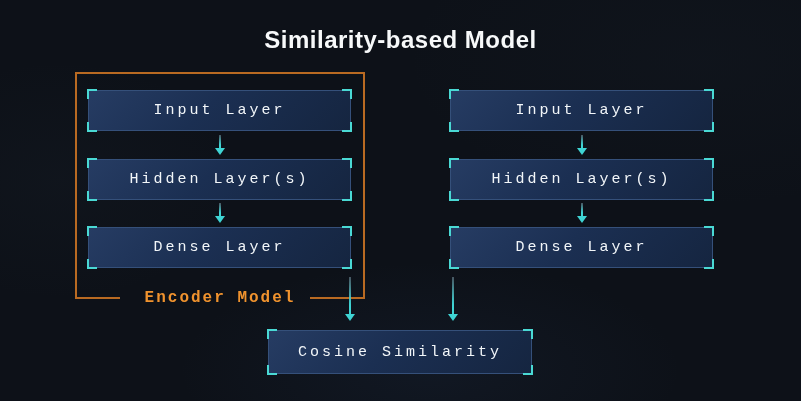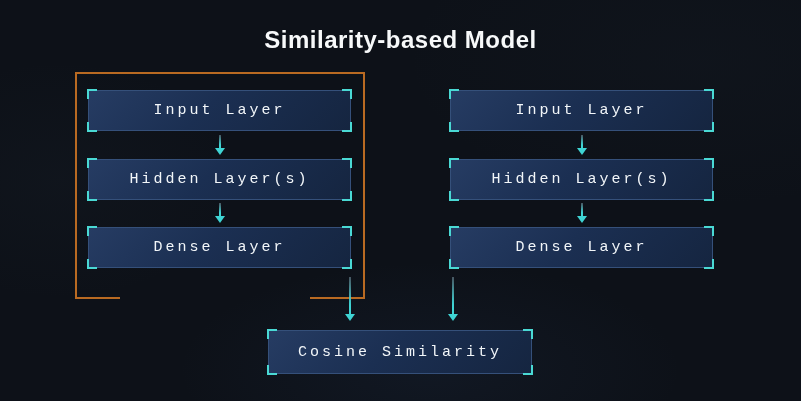--- a/index.html
+++ b/index.html
@@ -85,20 +85,21 @@
 </head>
 <body>
 
 <div id="canvas">
 
   <div class="title">Similarity-based Model</div>
 
   <div class="frame"></div>
   <div class="frame-seg" id="fseg-l"></div>
   <div class="frame-seg" id="fseg-r"></div>
+  <div class="frame-label">Encoder Model</div>
 
   <div class="node" id="n-l1">
     <span class="c tl"></span>
       <span class="c tr"></span>
       <span class="c bl"></span>
       <span class="c br"></span>
     <span class="lbl">Input Layer</span>
   </div>
   <div class="node" id="n-l2">
     <span class="c tl"></span>

